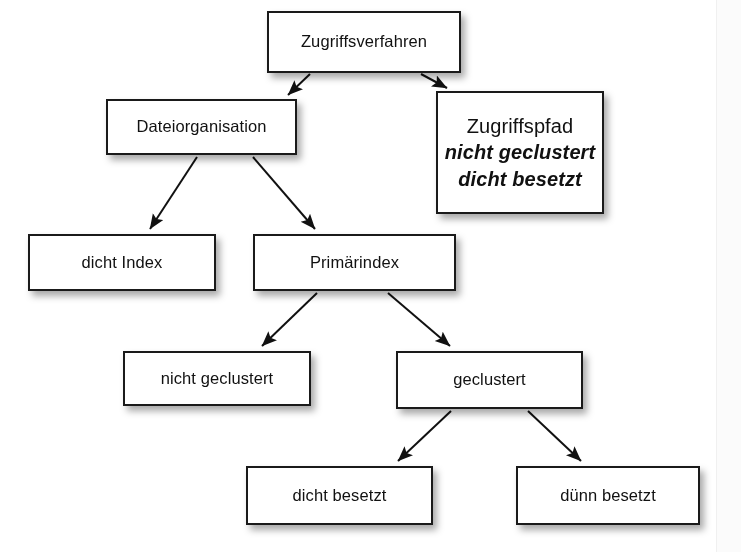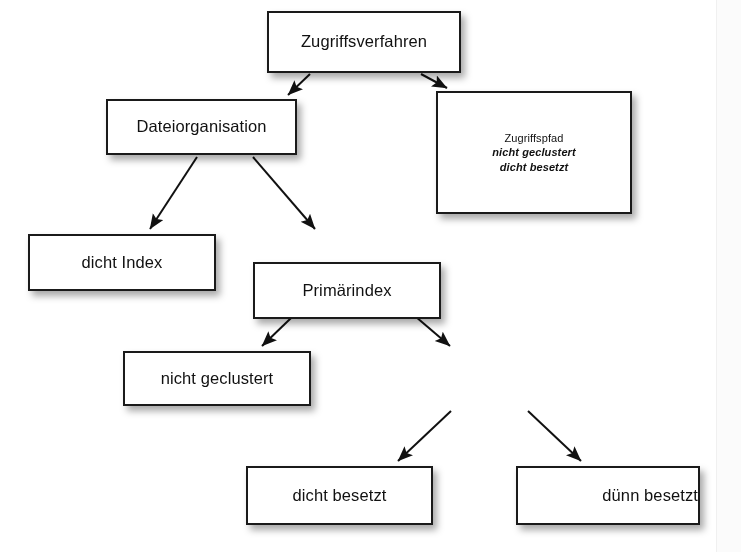--- a/index.html
+++ b/index.html
@@ -61,27 +61,27 @@
   .node .line-italic {
     font-style: italic;
     font-weight: 600;
   }
   .node .line-plain {
     font-style: normal;
   }
   
   #node-root        { left: 267px; top: 11px;  width: 194px; height: 62px; }
   #node-fileorg     { left: 106px; top: 99px;  width: 191px; height: 56px; }
-  #node-accesspath  { left: 436px; top: 91px;  width: 196px; height: 123px; font-size: 11px; }
+  #node-accesspath  { left: 436px; top: 91px;  width: 168px; height: 123px; font-size: 20px; }
   #node-noindex     { left: 28px;  top: 234px; width: 188px; height: 57px; }
-  #node-primary     { left: 253px; top: 234px; width: 188px; height: 57px; margin-top: 28px; }
+  #node-primary     { left: 253px; top: 234px; width: 203px; height: 57px; }
   #node-nonclust    { left: 123px; top: 351px; width: 188px; height: 55px; }
   #node-clustered   { left: 396px; top: 351px; width: 187px; height: 58px; }
   #node-dense       { left: 246px; top: 466px; width: 187px; height: 59px; }
-  #node-sparse      { left: 516px; top: 466px; width: 184px; height: 59px; justify-content: flex-end; }
+  #node-sparse      { left: 516px; top: 466px; width: 184px; height: 59px; }
 </style>
 </head>
 <body>
 
 <div id="diagram-canvas">
 
   <div id="right-gutter"></div>
 
   <svg id="edge-layer" width="741" height="552" viewBox="0 0 741 552">
     <defs>
@@ -128,20 +128,23 @@
   </div>
 
   <div class="node" id="node-primary">
     <span>Primärindex</span>
   </div>
 
   <div class="node" id="node-nonclust">
     <span>nicht geclustert</span>
   </div>
 
+  <div class="node" id="node-clustered">
+    <span>geclustert</span>
+  </div>
 
   <div class="node" id="node-dense">
     <span>dicht besetzt</span>
   </div>
 
   <div class="node" id="node-sparse">
     <span>dünn besetzt</span>
   </div>
 
 </div>

